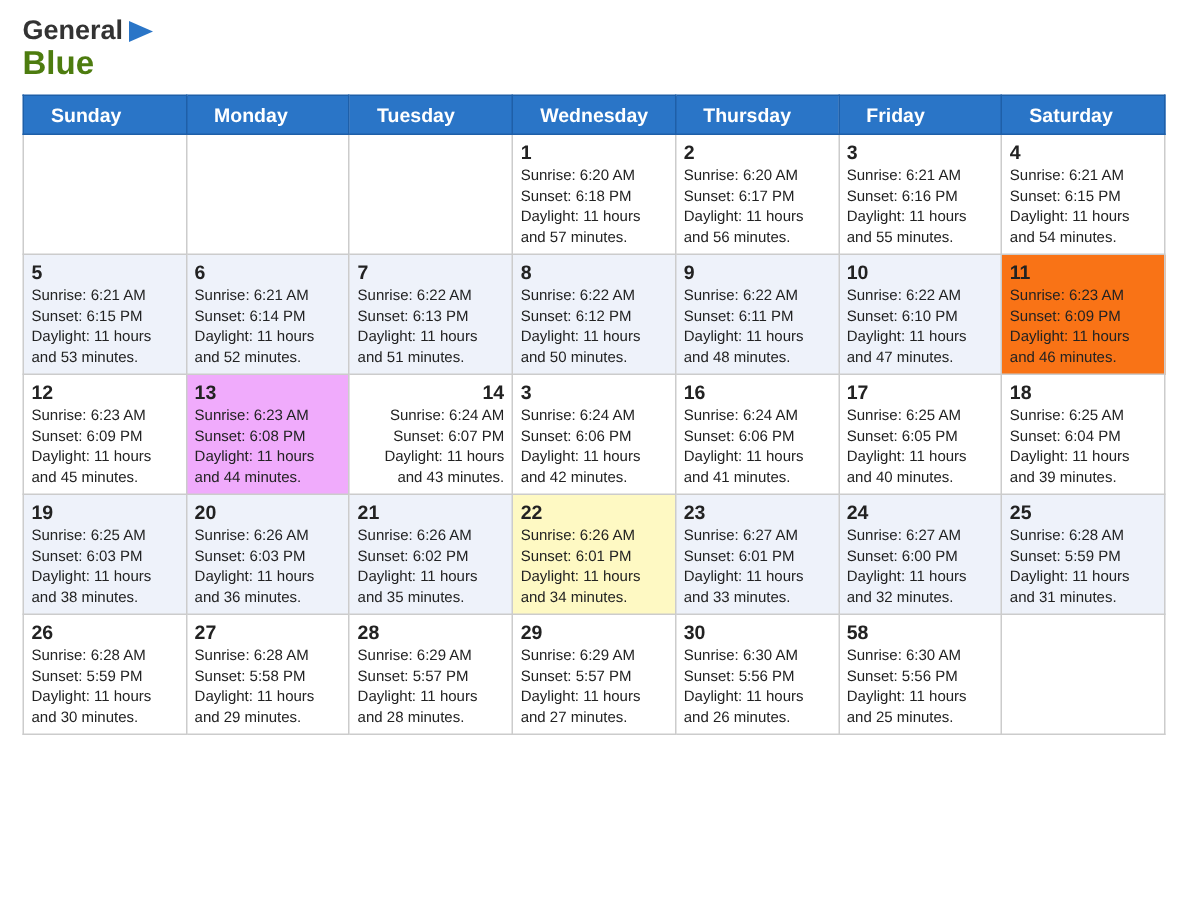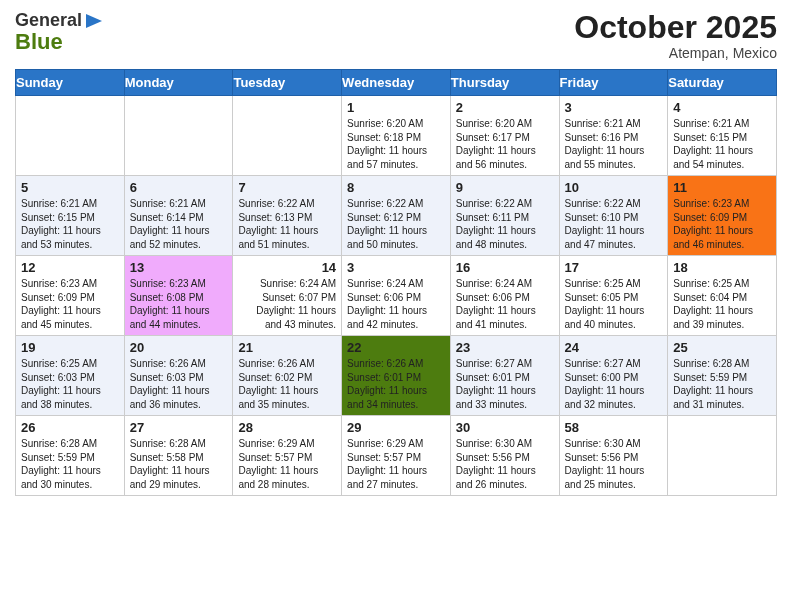--- a/index.html
+++ b/index.html
@@ -43,21 +43,21 @@
     }
     .calendar {
       width: 100%;
       border-collapse: collapse;
       table-layout: fixed;
     }
     .calendar th {
       background: #2a75c7;
       color: #fff;
       text-align: left;
-      padding: 5px 0;
+      padding: 5px 18px;
       font-size: 13px;
       font-weight: bold;
       border: 1px solid #1e5fa8;
     }
     .calendar td {
       vertical-align: top;
       padding: 4px 5px;
       font-size: 10.5px;
       color: #222;
       border: 1px solid #ccc;
@@ -92,24 +92,20 @@
       <div>
         <div style="display:flex;align-items:center;">
           <span class="logo-general" style="font-size:18px;font-weight:bold;color:#333;">General</span>
           <svg width="20" height="18" viewBox="0 0 20 18" style="margin-left:2px;">
             <polygon points="2,2 18,9 2,16" fill="#2a75c7"></polygon>
           </svg>
         </div>
         <div class="logo-blue" style="font-size:22px;font-weight:bold;color:#4d7c0f;margin-top:-2px;">Blue</div>
       </div>
     </div>
-    <div class="title-block">
-      <div class="month-title">October 2025</div>
-      <div class="location">Atempan, Mexico</div>
-    </div>
   </div>
 
   <table class="calendar">
     <thead>
       <tr>
       <th>Sunday</th>
           <th>Monday</th>
           <th>Tuesday</th>
           <th>Wednesday</th>
           <th>Thursday</th>
@@ -268,21 +264,21 @@
 Daylight: 11 hours
 and 36 minutes.</div>
           </td>
           <td style="background: rgb(238, 242, 250);">
             <span class="day-num">21</span>
             <div class="day-info" style="white-space: pre-line;">Sunrise: 6:26 AM
 Sunset: 6:02 PM
 Daylight: 11 hours
 and 35 minutes.</div>
           </td>
-          <td style="background: #4d7c0f;">
+          <td style="background: #fef9c3;">
             <span class="day-num">22</span>
             <div class="day-info" style="white-space: pre-line;">Sunrise: 6:26 AM
 Sunset: 6:01 PM
 Daylight: 11 hours
 and 34 minutes.</div>
           </td>
           <td style="background: rgb(238, 242, 250);">
             <span class="day-num">23</span>
             <div class="day-info" style="white-space: pre-line;">Sunrise: 6:27 AM
 Sunset: 6:01 PM

